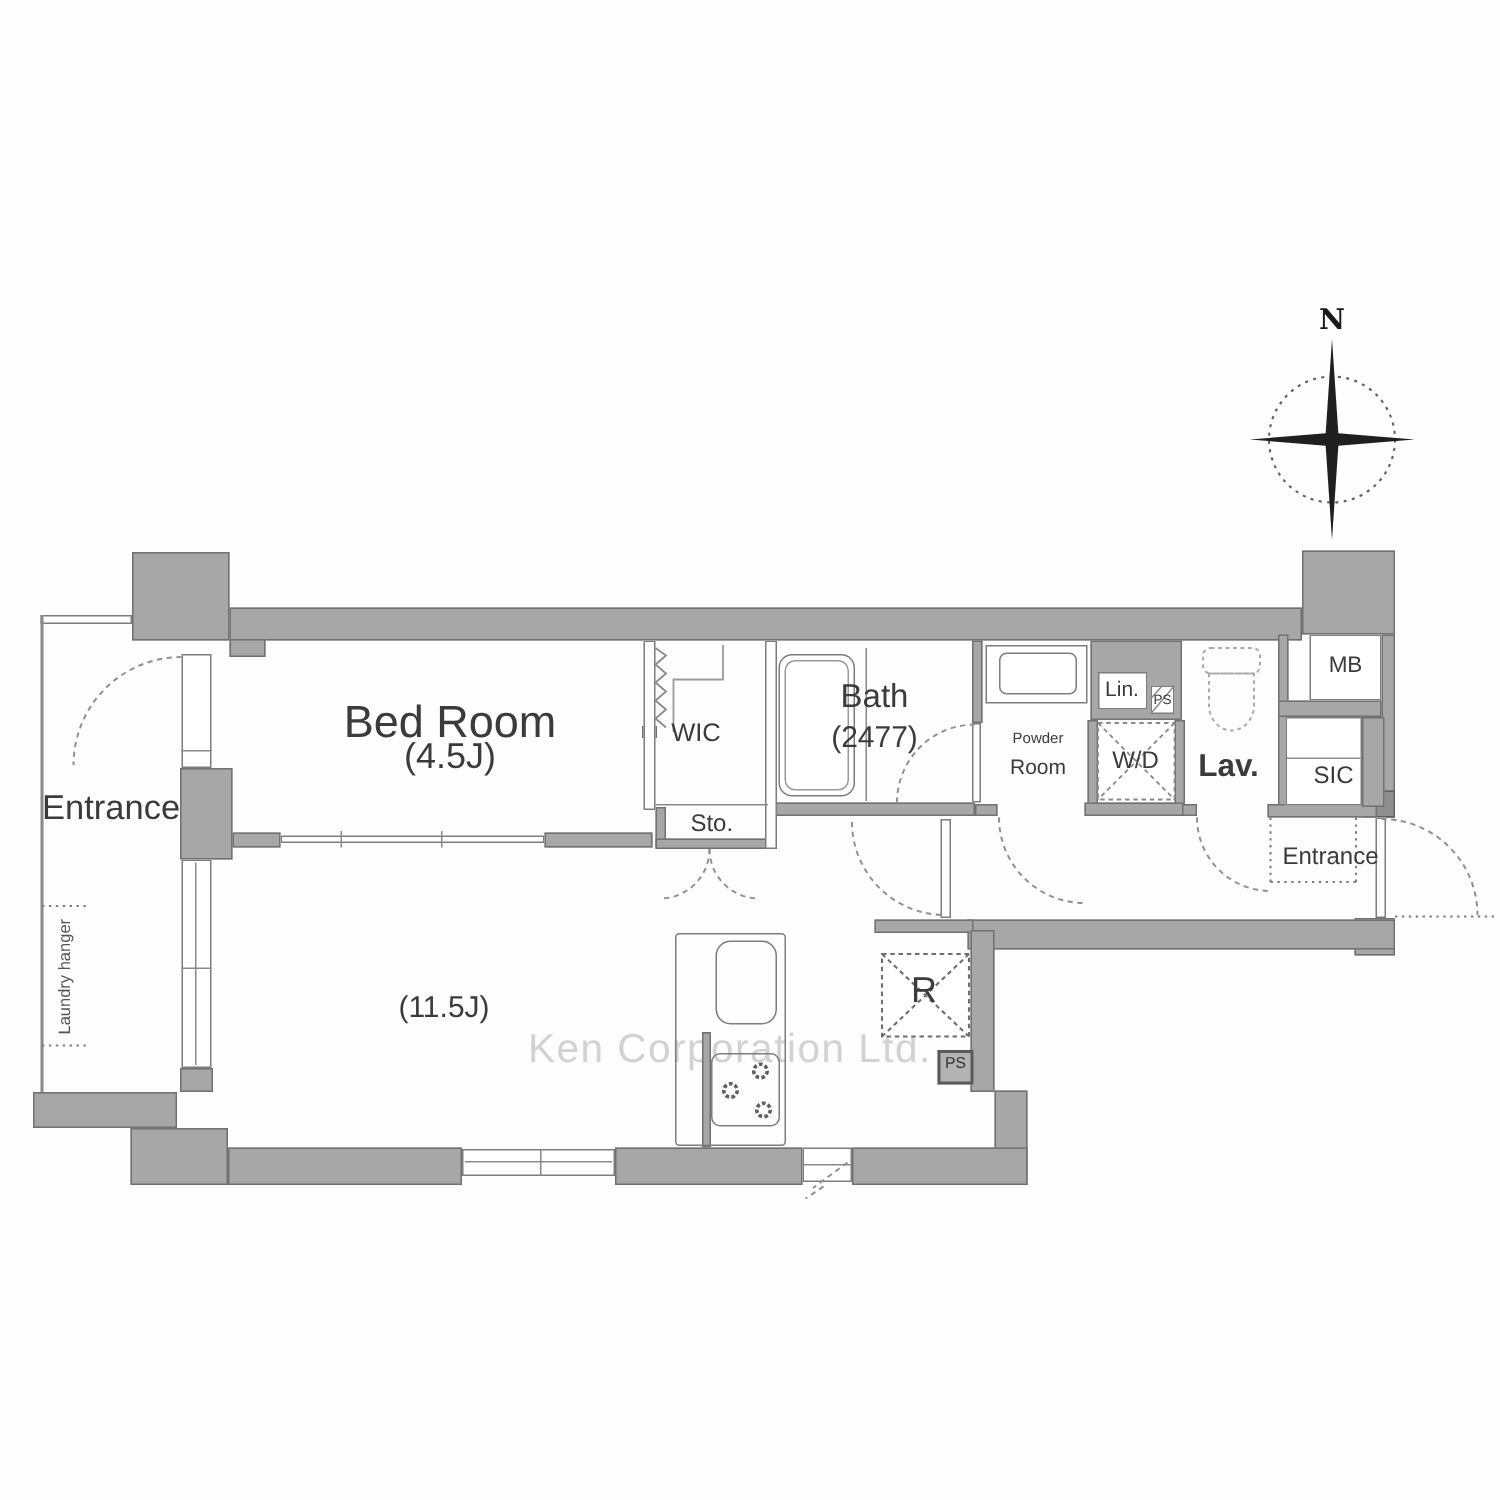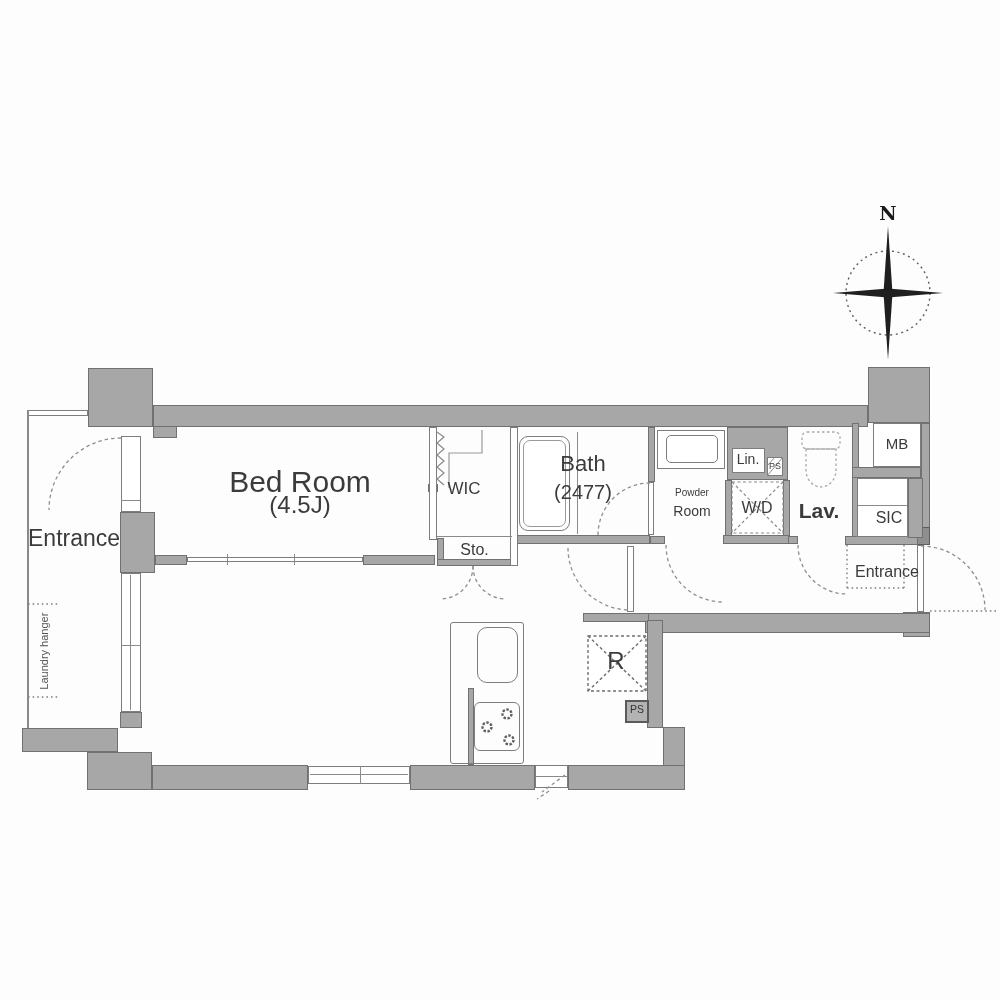--- a/index.html
+++ b/index.html
@@ -16,20 +16,21 @@
   .grayfill{background:#b3b3b3;}
   #svgo {position:absolute;left:0;top:0;z-index:5;pointer-events:none;}
   #wm   {position:absolute;left:352px;top:684px;font-size:27px;letter-spacing:1px;
          color:rgba(195,195,195,.75);z-index:1;white-space:nowrap;}
 </style>
 </head>
 <body>
 
 <div id="canvas">
 
+  <div id="wm">Ken Corporation Ltd.</div>
 
   <div class="wall" style="left:88px;top:368px;width:65px;height:59px;"></div>
   <div class="wall" style="left:153px;top:405px;width:715px;height:22px;"></div>
   <div class="wall" style="left:153px;top:426px;width:24px;height:12px;"></div>
   <div class="wall" style="left:868px;top:367px;width:62px;height:56px;"></div>
   <div class="wall" style="left:921px;top:423px;width:9px;height:122px;"></div>
   <div class="dwall" style="left:908px;top:527px;width:22px;height:18px;"></div>
   <div class="wall" style="left:903px;top:612px;width:27px;height:25px;"></div>
   <div class="wall" style="left:645px;top:613px;width:285px;height:20px;"></div>
   <div class="wall" style="left:583px;top:613px;width:66px;height:9px;"></div>
@@ -156,20 +157,21 @@
       <polygon points="850,255 885,290 891,296" fill="#2e2e2e"></polygon>
       <polygon points="888,226 892.5,293 888,360 883.5,293" fill="#1f1f1f"></polygon>
       <polygon points="833,293 888,288.5 943,293 888,297.5" fill="#1f1f1f"></polygon>
     </g>
   </svg>
 
   <div class="lbl" style="left:28px;top:526px;width:92px;font-size:23px;">Entrance</div>
   <div class="lbl" style="left:-6px;top:645px;width:100px;font-size:11px;color:#555;transform:rotate(-90deg);">Laundry hanger</div>
   <div class="lbl" style="left:225px;top:465px;width:150px;font-size:30px;">Bed Room</div>
   <div class="lbl" style="left:225px;top:492px;width:150px;font-size:24px;">(4.5J)</div>
+  <div class="lbl" style="left:171px;top:661px;width:250px;font-size:20px;">(11.5J)</div>
   <div class="lbl" style="left:434px;top:479px;width:60px;font-size:17px;">WIC</div>
   <div class="lbl" style="left:437px;top:541px;width:75px;font-size:16px;">Sto.</div>
   <div class="lbl" style="left:533px;top:452px;width:100px;font-size:22px;">Bath</div>
   <div class="lbl" style="left:533px;top:481px;width:100px;font-size:20px;">(2477)</div>
   <div class="lbl" style="left:656px;top:487px;width:72px;font-size:10px;">Powder</div>
   <div class="lbl" style="left:656px;top:504px;width:72px;font-size:14px;">Room</div>
   <div class="lbl" style="left:731px;top:452px;width:34px;font-size:14px;">Lin.</div>
   <div class="lbl" style="left:766px;top:461px;width:18px;font-size:9px;">PS</div>
   <div class="lbl" style="left:730px;top:499px;width:54px;font-size:16px;">W/D</div>
   <div class="lbl" style="left:788px;top:499px;width:62px;font-size:21px;font-weight:bold;">Lav.</div>

